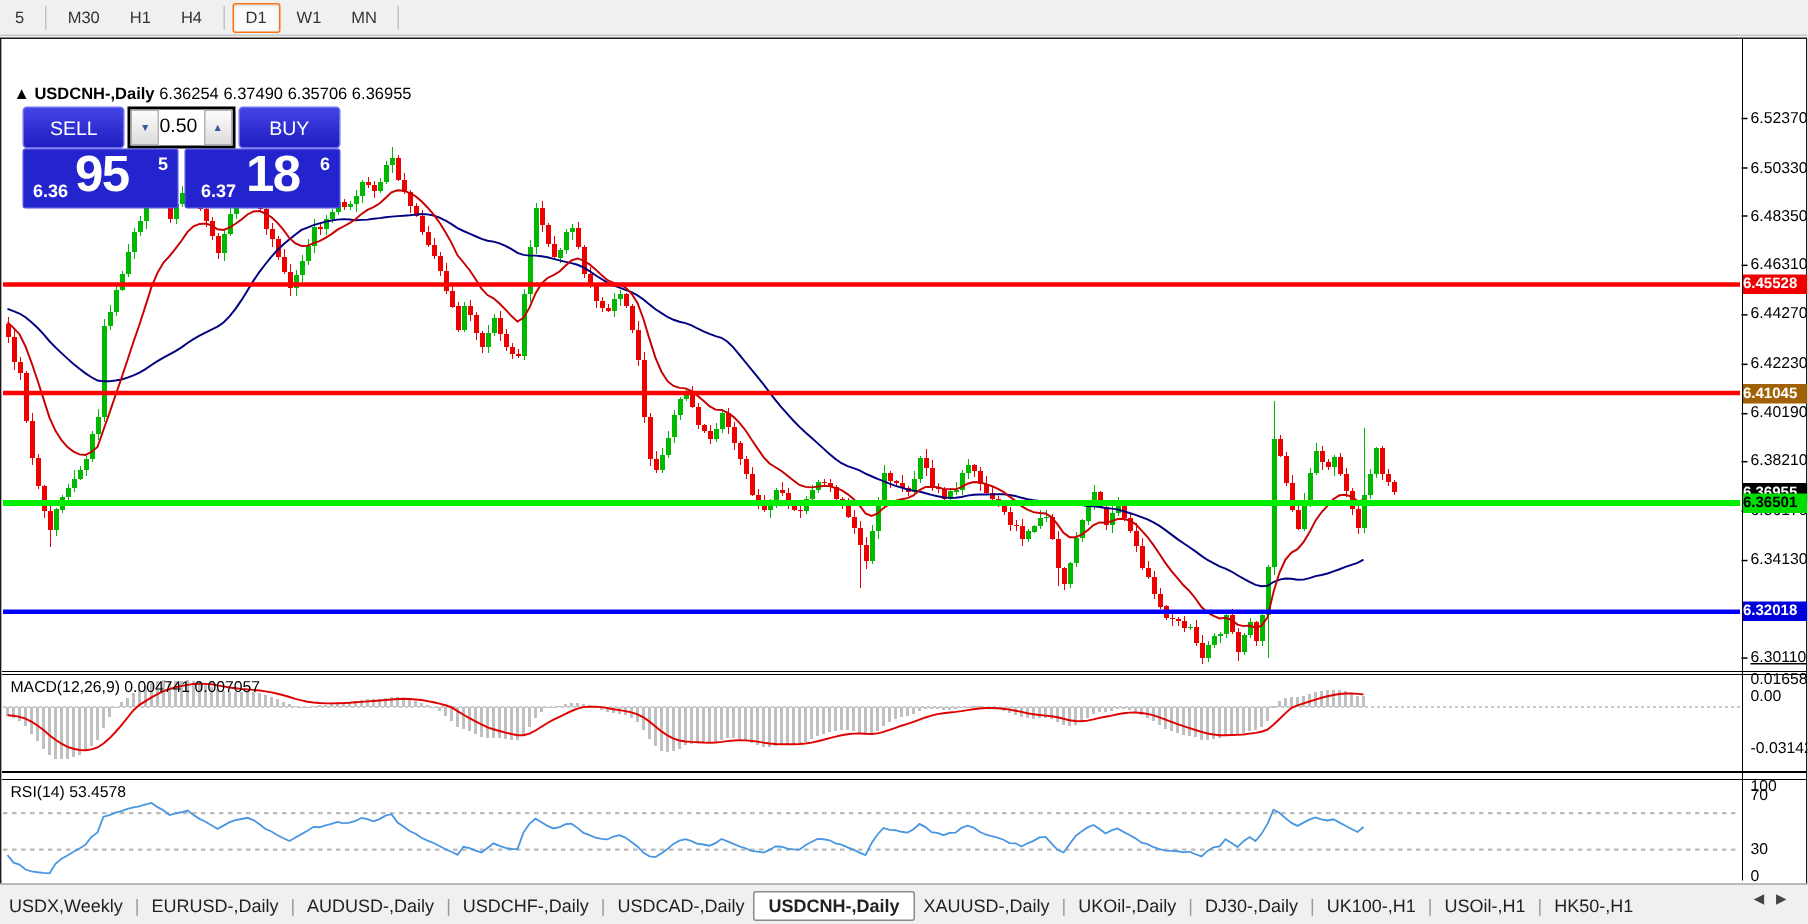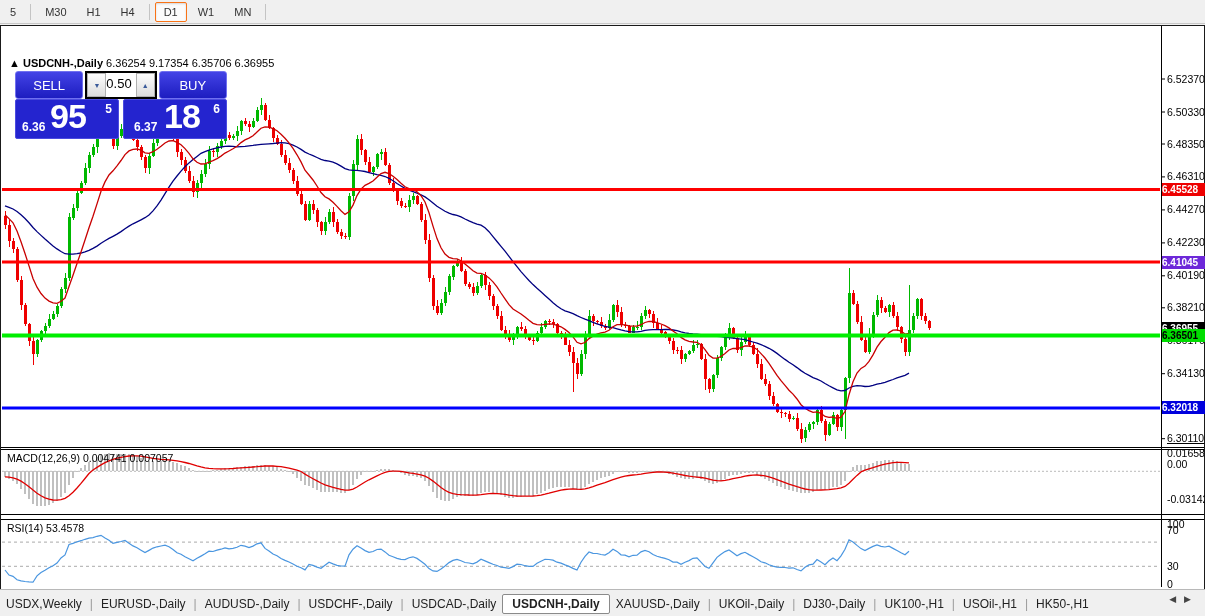--- a/index.html
+++ b/index.html
@@ -808,21 +808,21 @@
         <div class="axis-label" style="top:341.2px;">6.34130</div>
         <div class="axis-label" style="top:406.2px;text-decoration:underline;">6.30110</div>
         <div class="axis-label" style="top:420.8px;">0.016586</div>
         <div class="axis-label" style="top:432.3px;">0.00</div>
         <div class="axis-label" style="top:466.8px;">-0.031425</div>
         <div class="axis-label" style="top:491.5px;">100</div>
         <div class="axis-label" style="top:498px;">70</div>
         <div class="axis-label" style="top:533.9px;">30</div>
         <div class="axis-label" style="top:552.0px;">0</div>
         <div class="badge" style="top:157.1px;background:#ee0000;color:#ffffff;">6.45528</div>
-        <div class="badge" style="top:229.5px;background:#6d28d9;color:#ffffff;">6.41045</div>
+        <div class="badge" style="top:229.5px;background:#a16207;color:#ffffff;">6.41045</div>
         <div class="badge" style="top:295.6px;background:#000000;color:#ffffff;">6.36955</div>
         <div class="badge" style="top:302.9px;background:#00dd00;color:#000000;">6.36501</div>
         <div class="badge" style="top:375.4px;background:#0000dd;color:#ffffff;">6.32018</div>
         <div class="date-label" style="left:30px;">21 May 2021</div>
         <div class="date-label" style="left:90px;">14 Jun 2021</div>
         <div class="date-label" style="left:150px;">6 Jul 2021</div>
         <div class="date-label" style="left:217px;">28 Jul 2021</div>
         <div class="date-label" style="left:282px;">19 Aug 2021</div>
         <div class="date-label" style="left:347px;">10 Sep 2021</div>
         <div class="date-label" style="left:405px;">4 Oct 2021</div>
@@ -833,21 +833,21 @@
         <div class="date-label" style="left:730px;">24 Jan 2022</div>
         <div class="date-label" style="left:793px;">15 Feb 2022</div>
         <div class="date-label" style="left:857px;">9 Mar 2022</div>
         <div class="date-label" style="left:923px;">31 Mar 2022</div>
       </div>
 
     <div id="chart-title">
       <span>▲</span>
       <span class="sym">USDCNH-,Daily</span>
       <span>6.36254</span>
-      <span>9.17354</span>
+      <span>6.37490</span>
       <span>6.35706</span>
       <span>6.36955</span>
     </div>
 
     <div id="trade">
       <div class="trade-row1">
         <div class="tbtn">SELL</div>
         <div class="vol-box">
           <div class="vol-spin">
               <span>▼</span>

